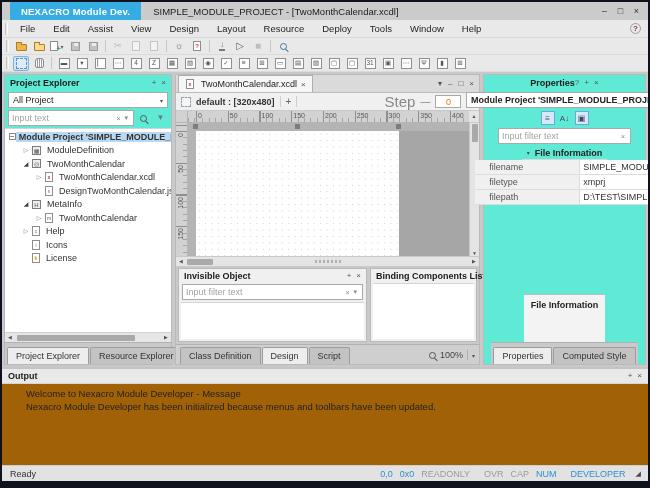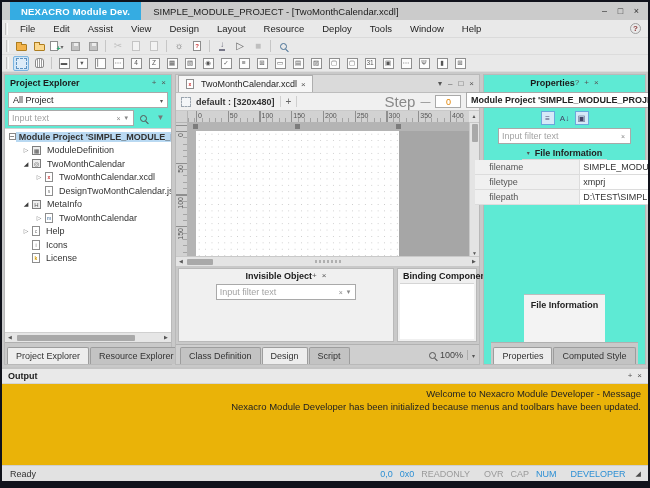--- a/index.html
+++ b/index.html
@@ -147,21 +147,21 @@
   .vthumb{width:6px;height:18px;background:#a9a9a9;border-radius:1px;margin-top:1px;}
   .vscroll .sarrow{margin-top:auto;}
 
   .canvas-hscroll{height:10px;display:flex;align-items:center;background:#e4e4e4;border-top:1px solid #c9c9c9;flex:none;position:relative;}
   .sthumb.canvas{width:26px;margin-left:1px;}
   .drag-dots{position:absolute;left:50%;top:3px;width:26px;height:3px;transform:translateX(-50%);
              background:repeating-linear-gradient(90deg,#b0b0b0 0 2px,transparent 2px 4px);}
 
   .subpanels{height:78px;display:flex;gap:3px;background:#c9c9c9;padding:2px;flex:none;}
   .subpanel{background:#f0f0f0;border:1px solid #b9b9b9;display:flex;flex-direction:column;min-width:0;}
-  .sp-left{width:216px;flex:none;align-items:center;}
+  .sp-left{width:189px;flex:none;}
   .sp-right{flex:1;}
   .sp-head{height:14px;display:flex;align-items:center;padding:0 5px;flex:none;}
   .sp-body{flex:1;background:#fff;border-top:1px solid #d5d5d5;margin:0 2px 2px;min-height:0;}
 
   .centertabs{height:20px;background:#cfcfcf;display:flex;align-items:flex-end;padding:3px 4px 0;gap:1px;flex:none;border-top:1px solid #b2b2b2;}
   .zoomctrl{margin-left:auto;display:flex;align-items:center;gap:4px;font-size:9px;color:#444;padding-bottom:4px;}
   .zsep{width:1px;height:10px;background:#adadad;}
   .zcaret{font-size:6px;color:#555;}
 
   
@@ -176,21 +176,21 @@
   .pname{width:105px;flex:none;background:#f0f0f0;font-size:9px;color:#555;padding:2px 0 0 14px;border-right:1px solid #dcdcdc;
          white-space:nowrap;overflow:hidden;}
   .pval{flex:1;font-size:9px;color:#333;padding:2px 0 0 3px;white-space:nowrap;overflow:hidden;}
   .prop-filler{flex:1;background:#fafafa;}
   .prop-desc{height:48px;background:#f3f3f3;border-top:1px solid #bdbdbd;padding:5px 7px;flex:none;}
   .dtitle{font-size:9px;font-weight:bold;color:#222;}
 
   
   .output{height:98px;display:flex;flex-direction:column;background:#e9e9e9;border-top:2px solid #c4c4c4;flex:none;}
   .out-head{height:14px;display:flex;align-items:center;padding:0 6px;flex:none;}
-  .out-body{flex:1;background:#eab308;border-top:1px solid #d5d5d5;padding:3px 7px;overflow:hidden;text-align:right;}
+  .out-body{flex:1;background:#a16207;border-top:1px solid #d5d5d5;padding:3px 24px;overflow:hidden;}
   .out-line{font-size:9.5px;color:#222;line-height:13px;white-space:nowrap;}
 
   
   .statusbar{height:16px;background:#e2e2e2;display:flex;align-items:center;padding:0 7px 0 8px;flex:none;border-top:1px solid #cfcfcf;}
   .st-left{font-size:9px;color:#333;}
   .st-right{margin-left:auto;display:flex;align-items:center;}
   .st-item{font-size:9px;margin-left:7px;}
   .st-item.blue{color:#2c8fd4;}
   .st-item.dim{color:#9a9a9a;}
   .st-item.gapL{margin-left:14px;}

